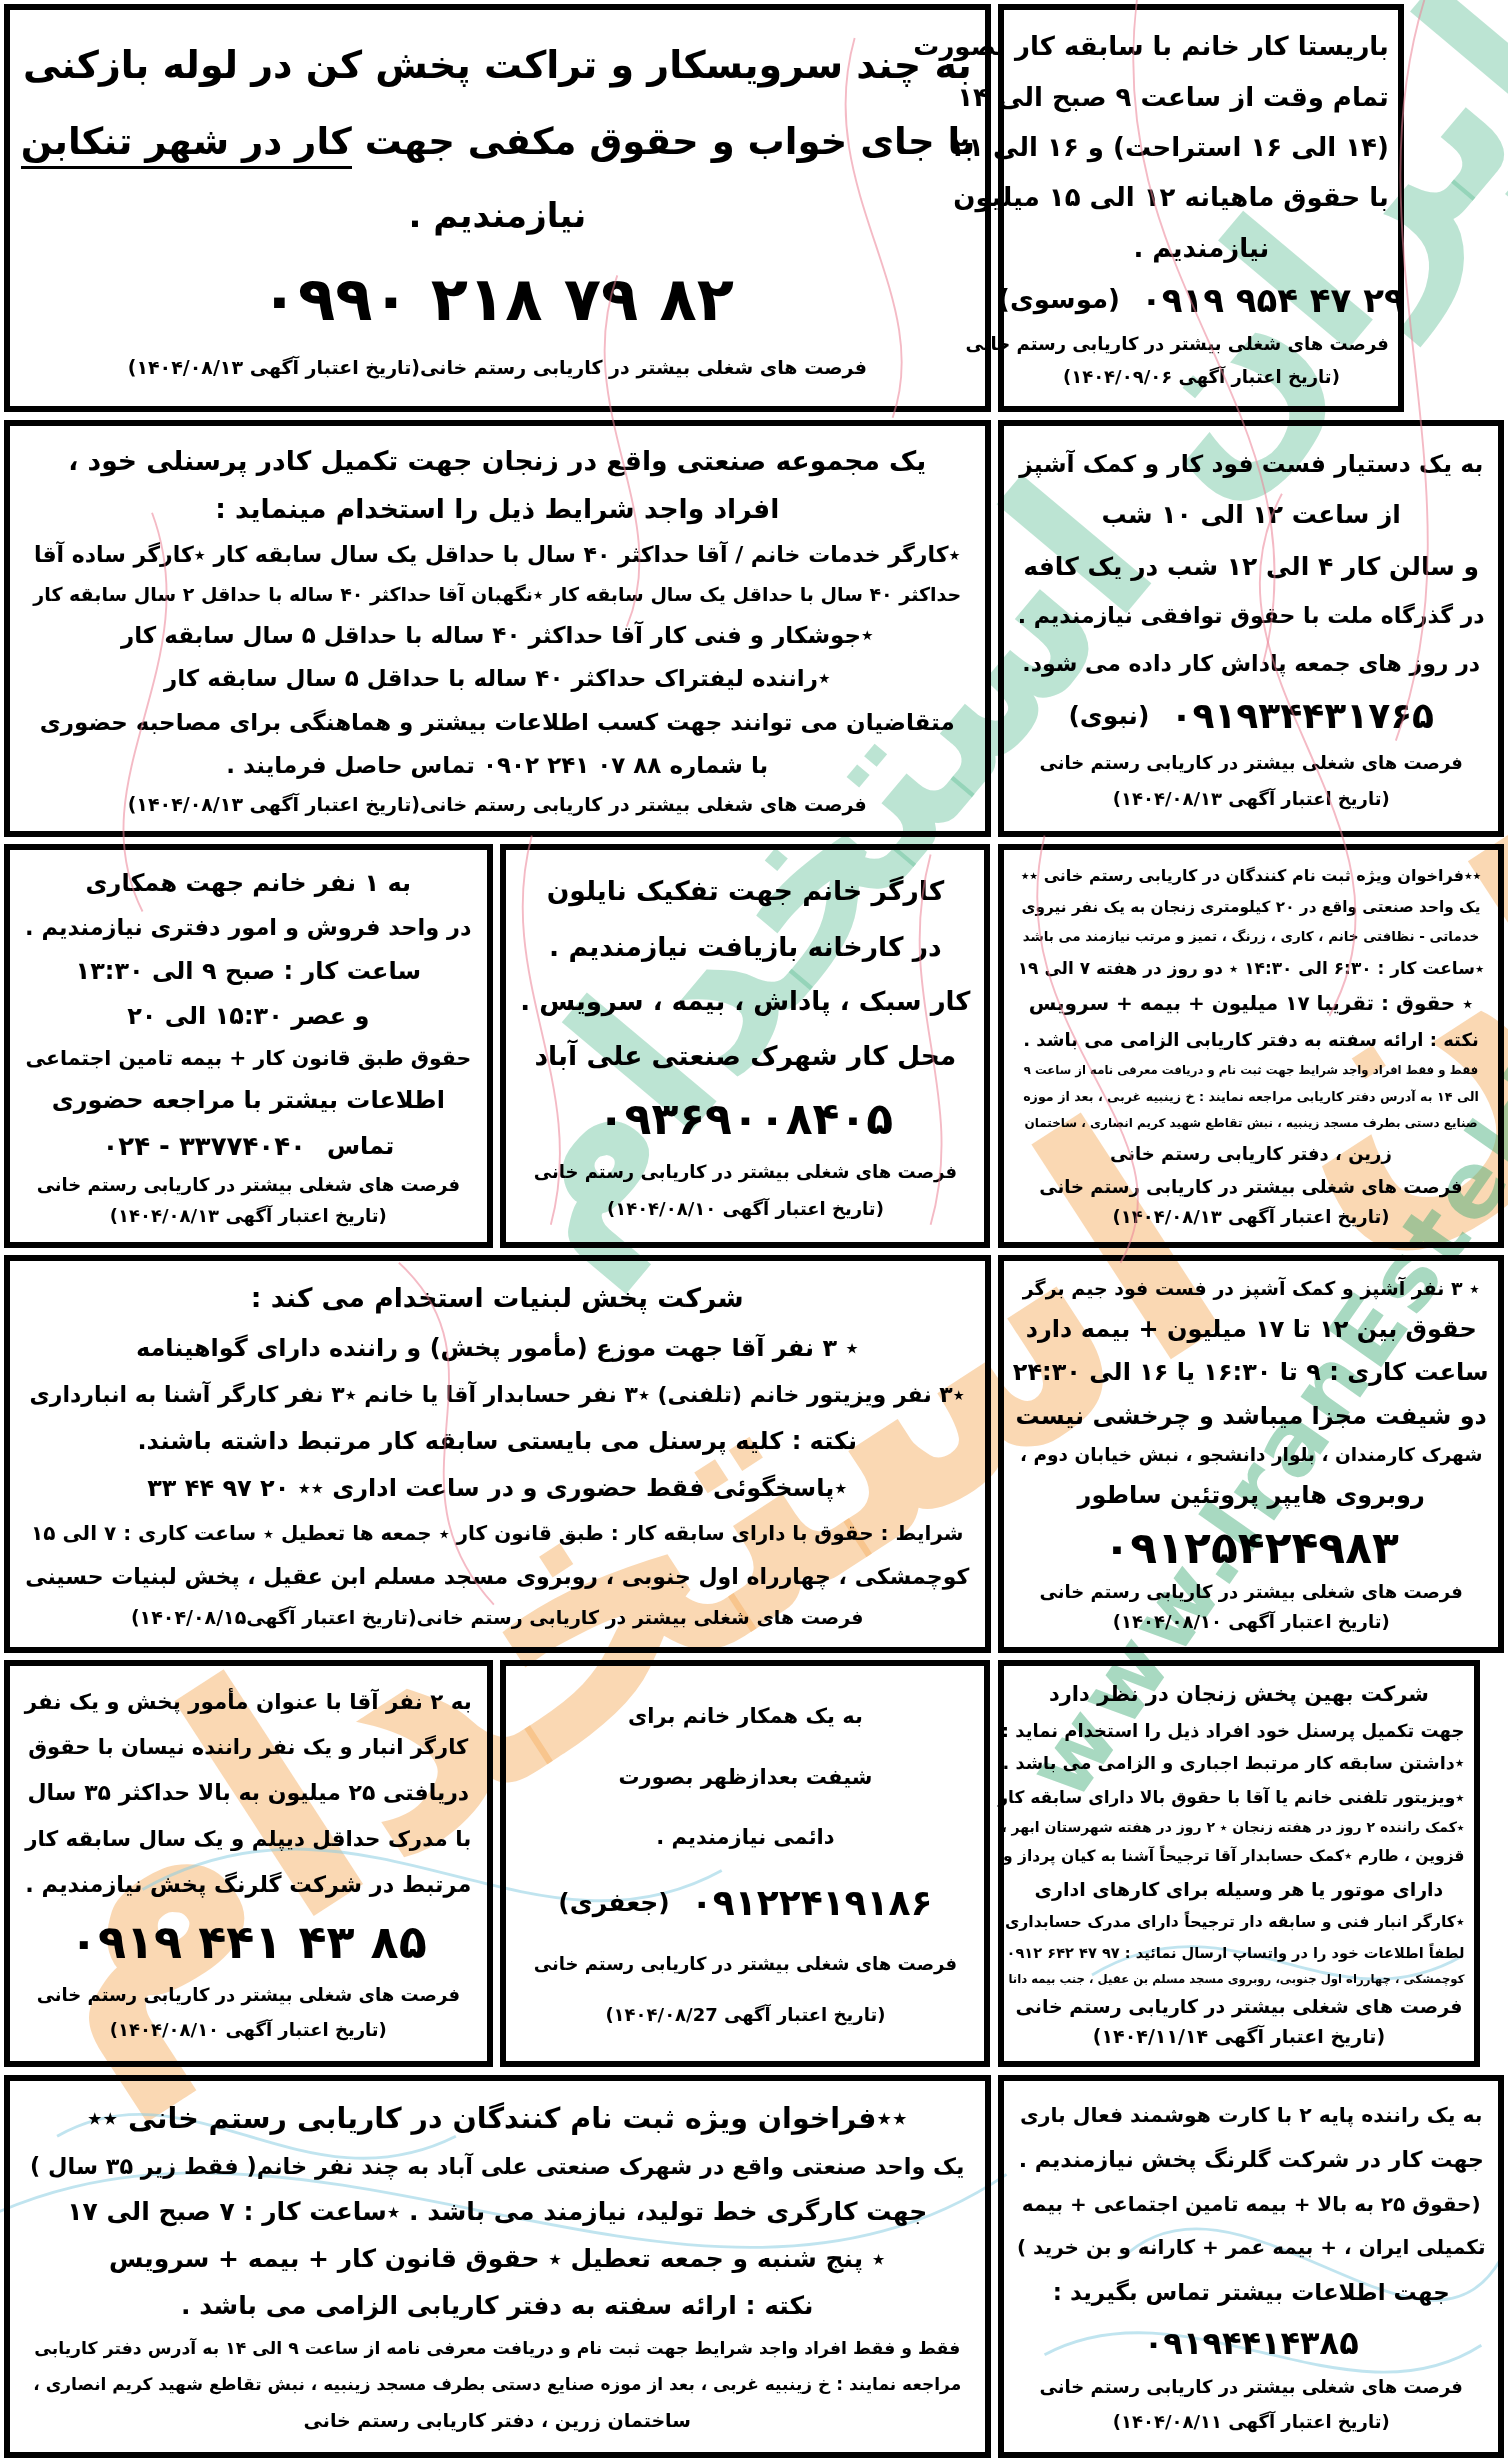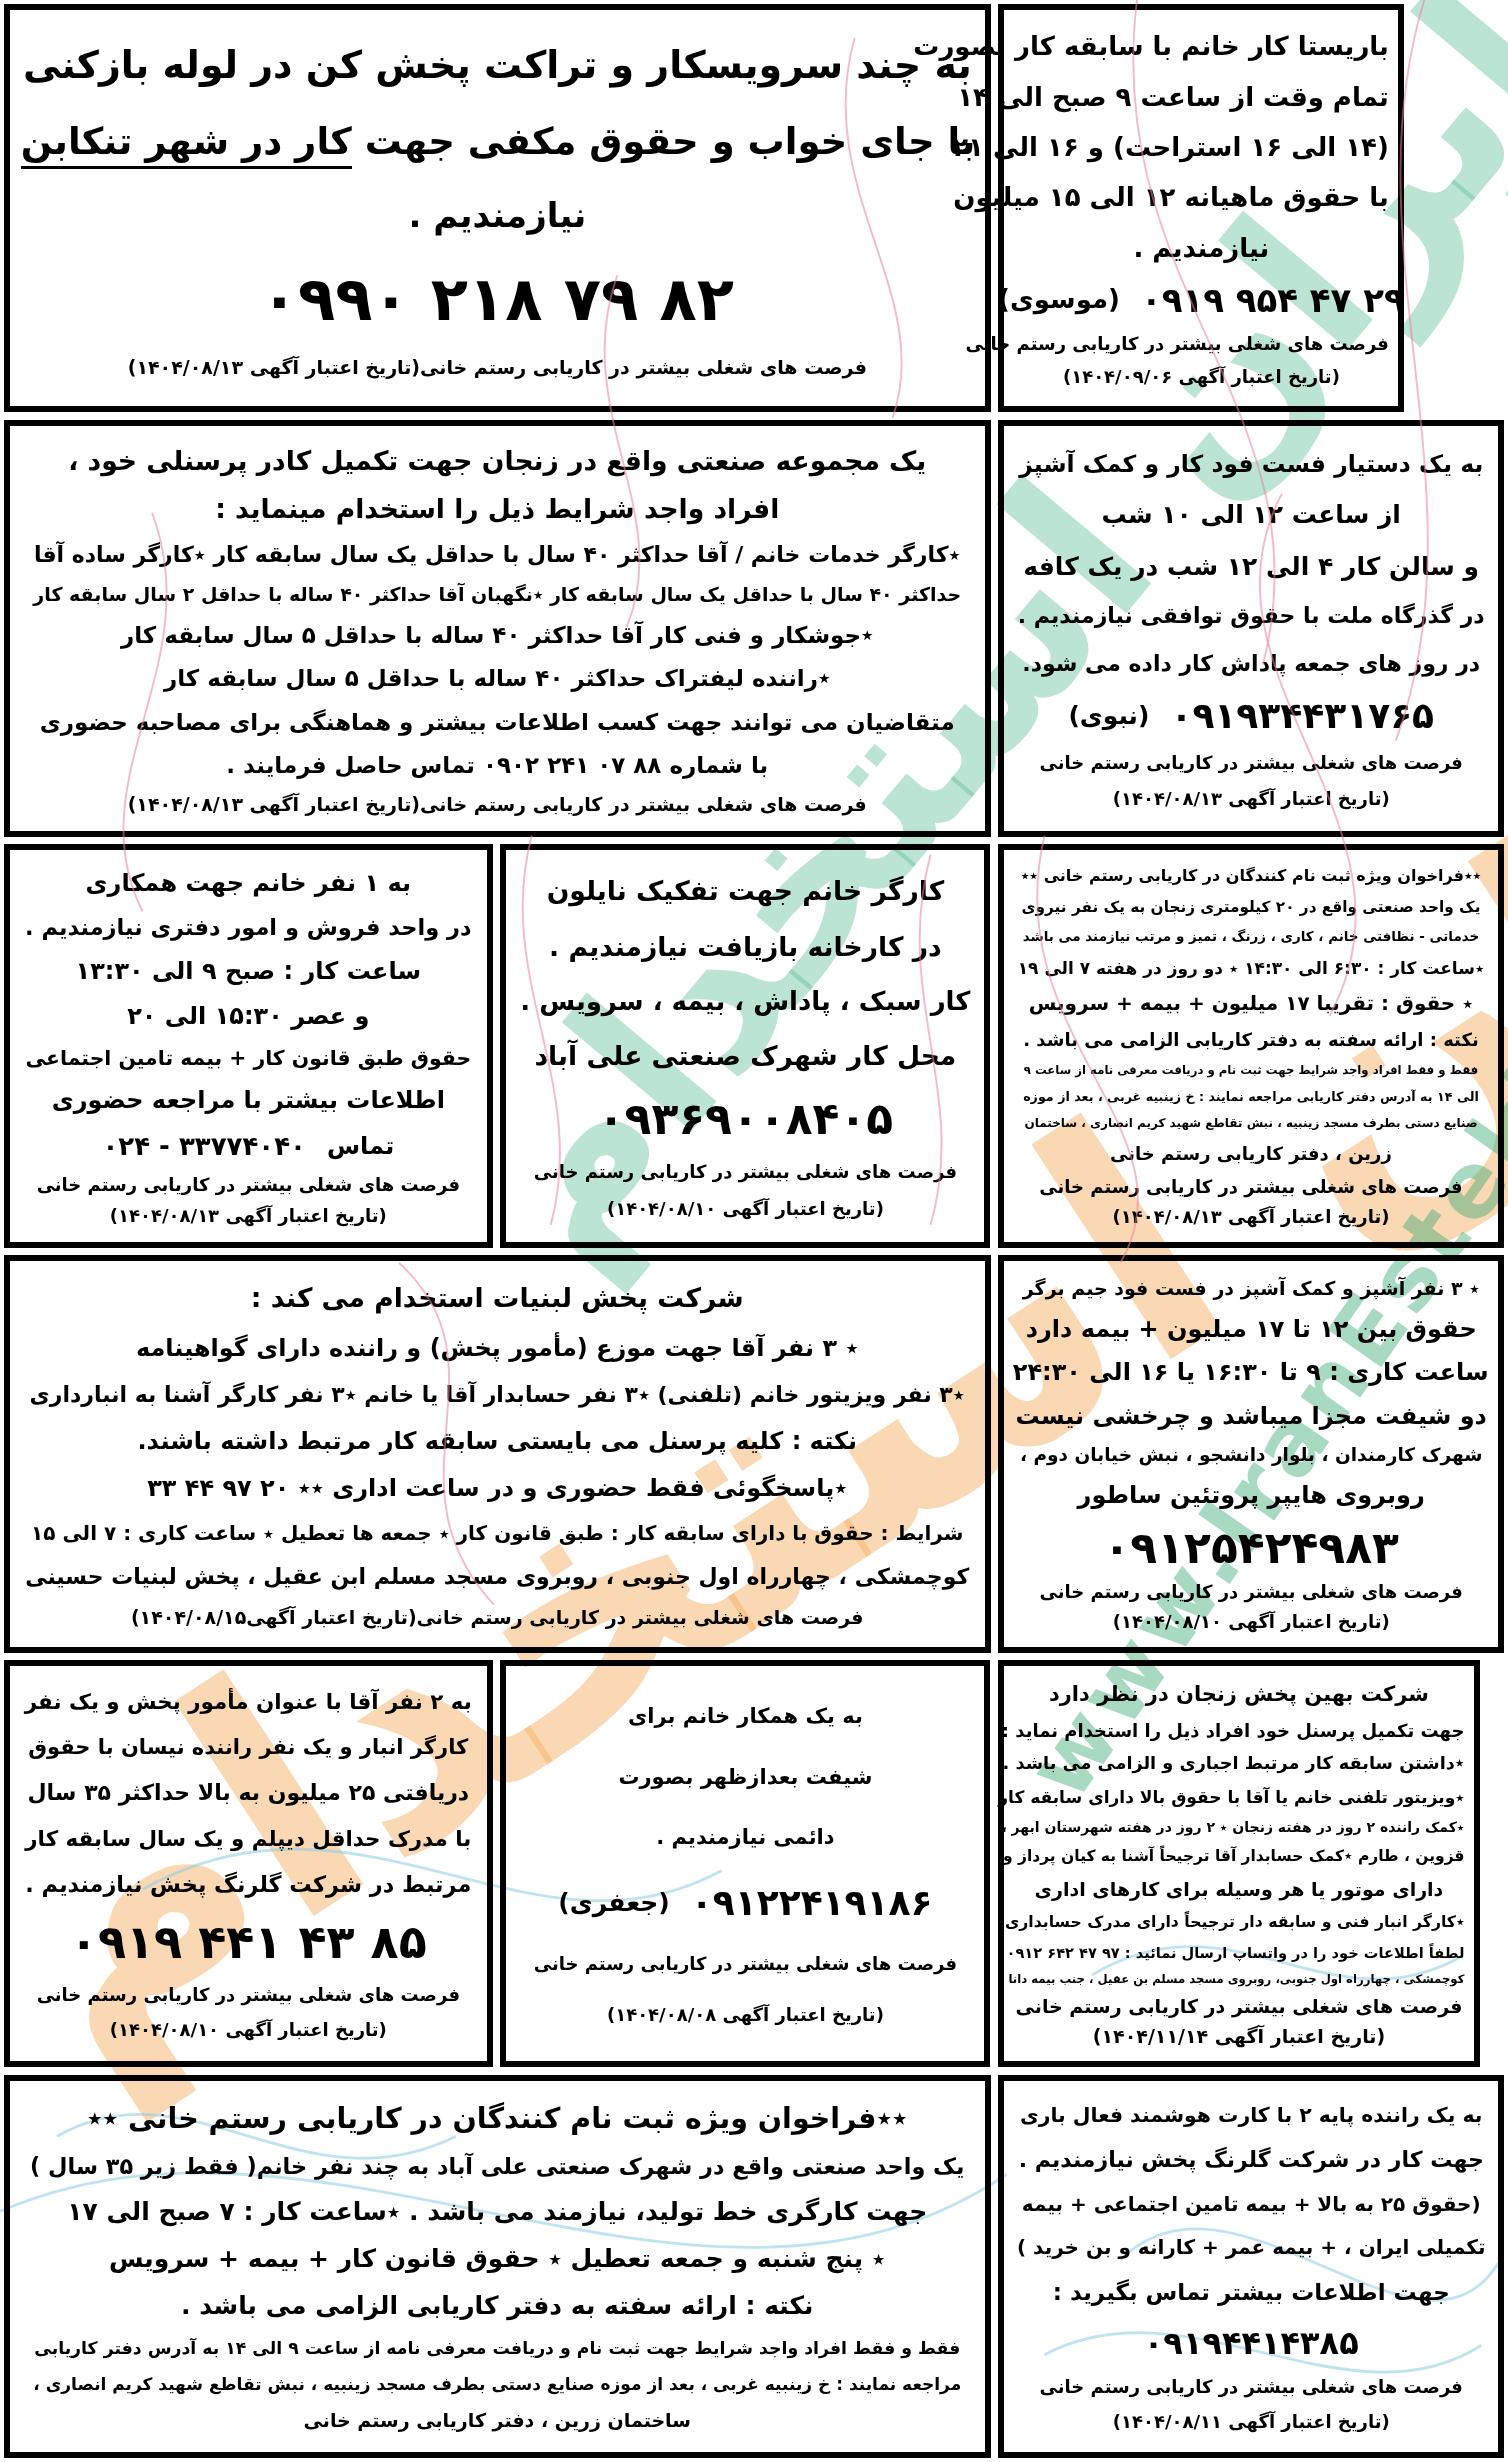--- a/index.html
+++ b/index.html
@@ -155,21 +155,21 @@
         <div class="footer f19 fit" style="font-size:18px">فرصت های شغلی بیشتر در کاریابی رستم خانی</div>
         <div class="footer f19 fit" style="font-size:18px">(تاریخ اعتبار آگهی ۱۴۰۴/۰۸/۱۰)</div>
       </div>
       <div class="cell" style="width:490px;height:407px">
         <div class="lines"><div class="ln f33 fit">به یک همکار خانم برای</div><div class="ln f33 fit">شیفت بعدازظهر بصورت</div><div class="ln f33 fit">دائمی نیازمندیم .</div></div>
         <div class="phone-row">
           <span class="phone fit" dir="ltr" style="font-size:36px">۰۹۱۲۲۴۱۹۱۸۶</span>
           <span class="ln f26 fit" style="width:auto">(جعفری)</span>
         </div>
         <div class="footer f19 fit" style="font-size:18px">فرصت های شغلی بیشتر در کاریابی رستم خانی</div>
-        <div class="footer f19 fit" style="font-size:18px">(تاریخ اعتبار آگهی ۱۴۰۴/۰۸/۰۸)</div>
+        <div class="footer f19 fit" style="font-size:18px">(تاریخ اعتبار آگهی ۱۴۰۴/۰۸/27)</div>
       </div>
       <div class="cell" style="width:482px;height:407px">
         <div class="ln f22 fit">شرکت بهین پخش زنجان در نظر دارد</div>
         <div class="ln f22 fit" style="font-size: 18px; letter-spacing: 0px;">جهت تکمیل پرسنل خود افراد ذیل را استخدام نماید :</div>
         <div class="lines"><div class="ln f20 fit" style="font-size: 17.7px; letter-spacing: 0px;">٭داشتن سابقه کار مرتبط اجباری و الزامی می باشد .</div><div class="ln f20 fit" style="font-size: 17px; letter-spacing: 0px;">٭ویزیتور تلفنی خانم یا آقا با حقوق بالا دارای سابقه کار</div><div class="ln f20 fit" style="font-size: 14px; letter-spacing: 0px;">٭کمک راننده ۲ روز در هفته زنجان ٭ ۲ روز در هفته شهرستان ابهر ،</div><div class="ln f20 fit" style="font-size: 15.5px; letter-spacing: 0px;">قزوین ، طارم ٭کمک حسابدار آقا ترجیحاً آشنا به کیان پرداز و</div><div class="ln f20 fit">دارای موتور یا هر وسیله برای کارهای اداری</div><div class="ln f20 fit" style="font-size: 15.7px; letter-spacing: 0px;">٭کارگر انبار فنی و سابقه دار ترجیحاً دارای مدرک حسابداری</div><div class="ln f20 fit" style="font-size: 14.6px; letter-spacing: 0px;">لطفاً اطلاعات خود را در واتساپ ارسال نمائید : ‪۰۹۱۲ ۶۴۲ ۴۷ ۹۷‬</div><div class="ln f20 fit" style="font-size: 11.7px; letter-spacing: 0px;">کوچمشکی ، چهارراه اول جنوبی، روبروی مسجد مسلم بن عقیل ، جنب بیمه دانا</div></div>
         <div class="footer f20 fit">فرصت های شغلی بیشتر در کاریابی رستم خانی</div>
         <div class="footer f20 fit">(تاریخ اعتبار آگهی ۱۴۰۴/۱۱/۱۴)</div>
       </div>
     </div>
 

